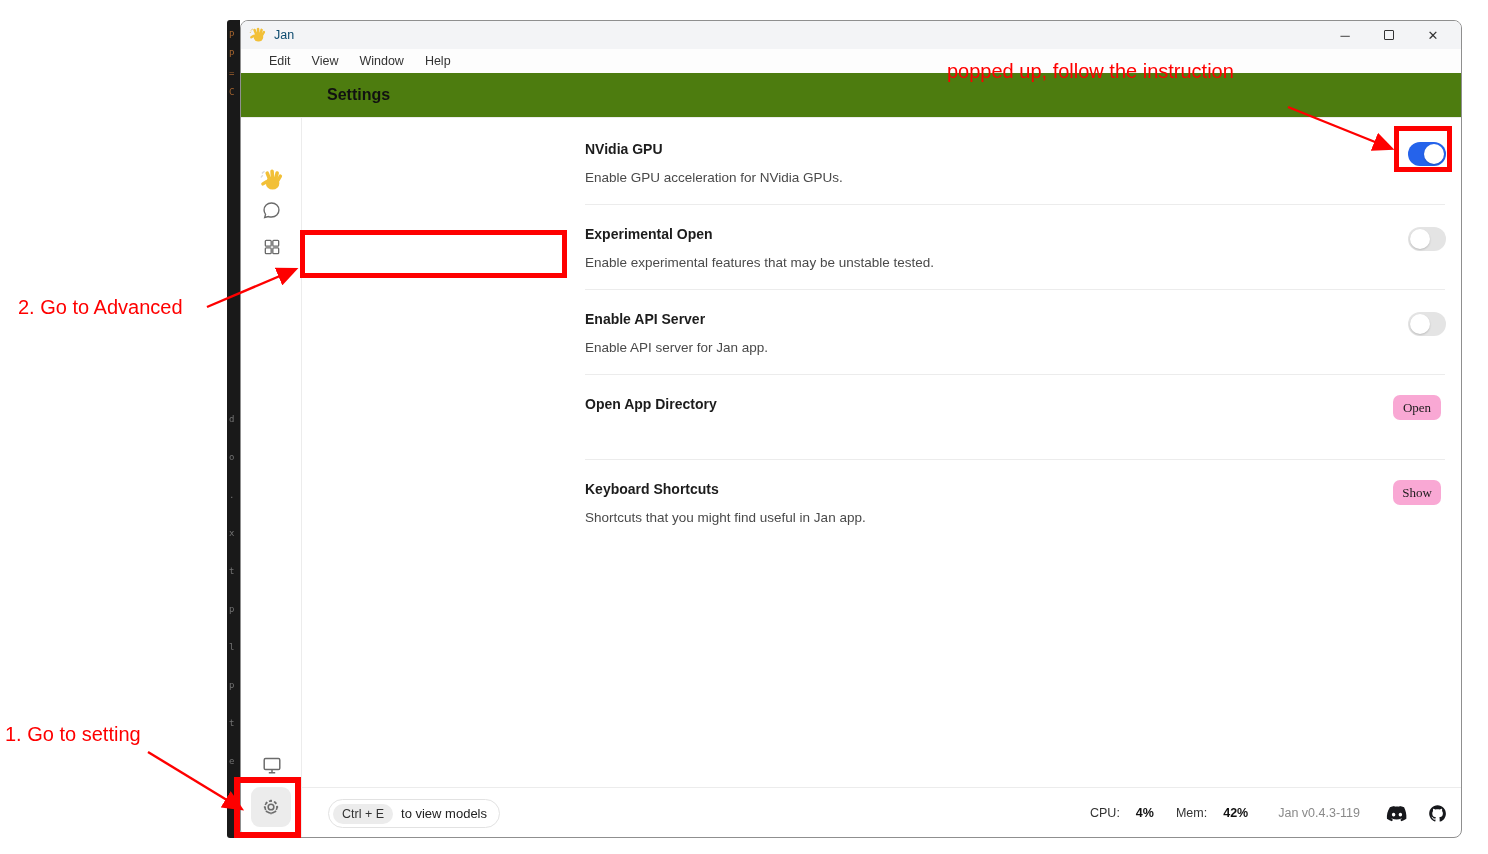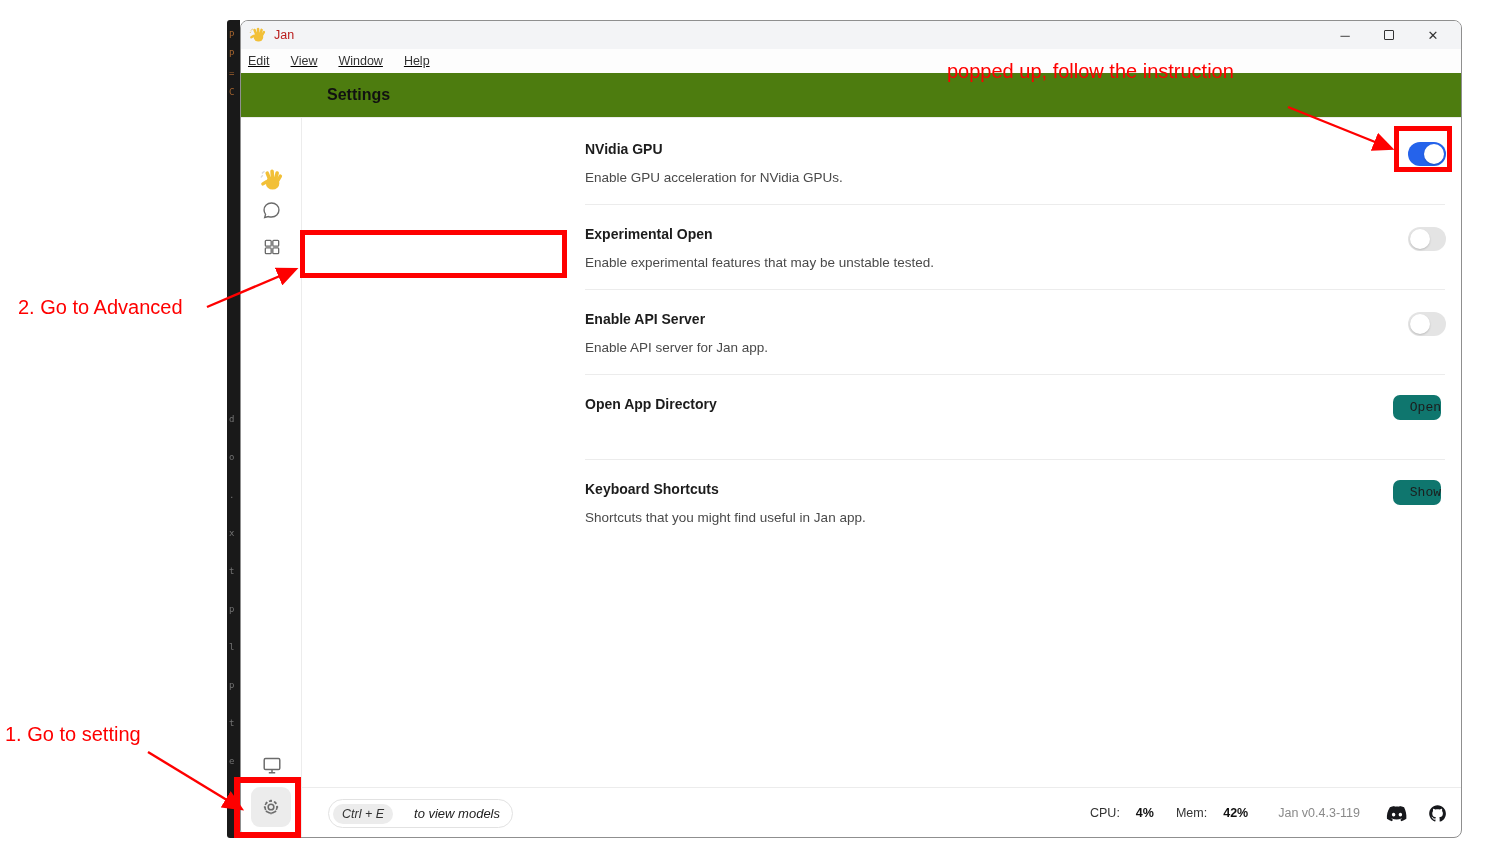--- a/index.html
+++ b/index.html
@@ -13,27 +13,27 @@
   .strip .glyphs { position:absolute; left:2px; width:11px; color:#b06a30;
            font-family:"DejaVu Sans Mono", monospace; font-size:9px; line-height:19px;
            white-space:pre-line; opacity:.9; }
   .strip .glyphs.lower { color:#8f8f8f; line-height:38px; opacity:.75; }
 
   
   .window { position:absolute; left:240px; top:20px; width:1222px; height:818px;
             background:#fff; border:1px solid #8f8f8f; border-radius:8px; overflow:hidden; z-index:2; }
   .titlebar { position:absolute; left:0; top:0; right:0; height:28px; background:#f3f4f6;
               display:flex; align-items:center; padding-left:8px; }
-  .titlebar .app-title { font-size:12.5px; color:#b91c1c; margin-left:7px; }
+  .titlebar .app-title { font-size:12.5px; color:#0c4a6e; margin-left:7px; }
   .win-controls { position:absolute; right:6px; top:0; height:28px; display:flex; align-items:center; gap:28px; padding-right:14px; }
   .win-controls .ctl { font-size:13px; color:#333; width:16px; text-align:center; cursor:default; }
   .ctl-max-box { display:inline-block; width:10px; height:10px; border:1.2px solid #333; border-radius:1px; }
 
   .menubar { position:absolute; left:0; top:28px; right:0; height:24px; background:#fdfdfd;
-             display:flex; align-items:center; gap:21px; padding-left:7px;text-decoration:underline; }
+             display:flex; align-items:center; gap:21px; padding-left:28px; }
   .menubar .menu-item { font-size:12.5px; color:#333; }
 
   .appheader { position:absolute; left:0; top:52px; right:0; height:45px; background:#4d7c0f;
                border-bottom:1px solid #ececec; display:flex; align-items:center; }
   .appheader .ttl { font-size:16px; font-weight:bold; color:#111; margin-left:86px; }
 
   .body { position:absolute; left:0; top:97px; right:0; bottom:0; }
 
   
   .rail { position:absolute; left:0; top:0; width:61px; bottom:0; border-right:1px solid #ececec; }
@@ -53,28 +53,28 @@
   .row-title { position:absolute; left:18px; font-size:14px; font-weight:600; color:#1c1c1c; }
   .row-desc  { position:absolute; left:18px; font-size:13.5px; color:#4a4a4a; }
   .divider   { position:absolute; left:18px; right:16px; height:1px; background:#ececec; }
 
   .toggle { position:absolute; right:15px; width:38px; height:24px; border-radius:12px; background:#e4e4e4; }
   .toggle .knob { position:absolute; top:2px; left:2px; width:20px; height:20px; border-radius:50%;
                   background:#fff; box-shadow:0 1px 2px rgba(0,0,0,.18); }
   .toggle.on { background:#2563eb; }
   .toggle.on .knob { left:auto; right:2px; }
 
-  .row-btn { position:absolute; right:20px; width:48px; height:25px; background:#0f766e; border:none;
-             border-radius:7px; font-family:Liberation Mono, monospace; font-size:13px; color:#1c1c1c;text-align:right; }
+  .row-btn { position:absolute; right:20px; width:48px; height:25px; background:#f9a8d4; border:none;
+             border-radius:7px; font-family:Liberation Serif, serif; font-size:13px; color:#1c1c1c; }
 
   
   .footer { position:absolute; left:61px; right:0; bottom:0; height:50px; border-top:1px solid #ececec;
             display:flex; align-items:center; }
   .shortcut-pill { position:absolute; left:26px; top:11px; height:29px; border:1px solid #e2e2e2;
-            border-radius:15px; display:flex; align-items:center; padding:0 12px 0 4px; gap:21px; background:#fff;font-style:italic; }
+            border-radius:15px; display:flex; align-items:center; padding:0 12px 0 4px; gap:8px; background:#fff; }
   .shortcut-chip { background:#ececec; border-radius:11px; padding:3px 9px; font-size:12.5px; color:#333; }
   .shortcut-hint { font-size:13px; color:#222; }
   .stats { position:absolute; right:14px; top:0; height:50px; display:flex; align-items:center; gap:16px; }
   .stats .lbl { font-size:12.5px; color:#333; }
   .stats .val { font-size:12.5px; color:#111; font-weight:bold; margin-right:6px; }
   .stats .ver { font-size:12.5px; color:#8a8a8a; margin:0 10px 0 8px; }
 
   
   .ann { position:absolute; color:#fe0000; font-size:20px; line-height:26px; z-index:6; }
   .redbox { position:absolute; border:5px solid #fe0000; z-index:5; }

